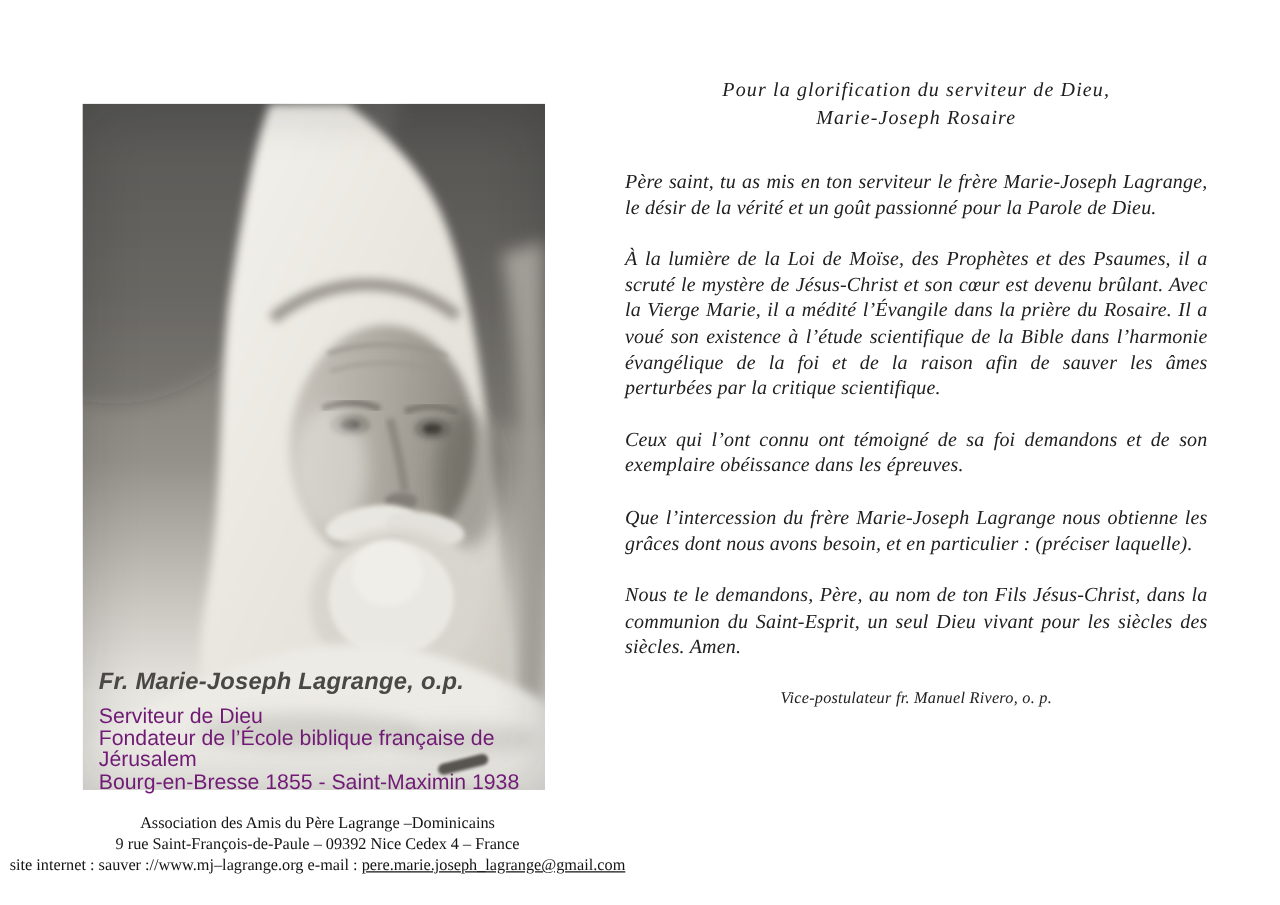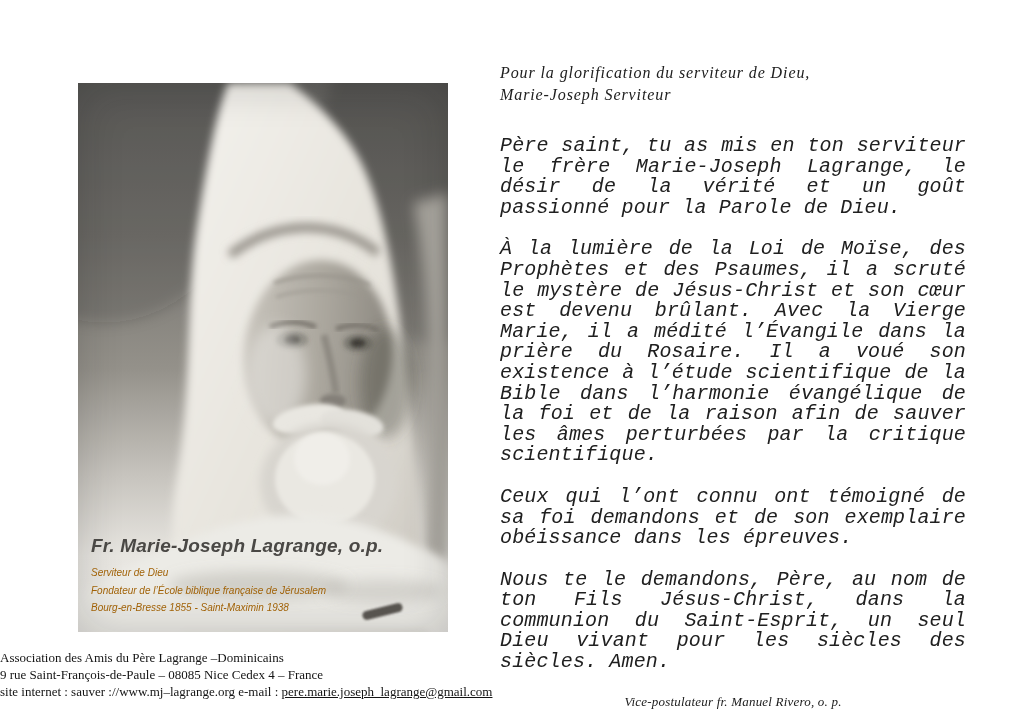--- a/index.html
+++ b/index.html
@@ -3,57 +3,57 @@
 <meta charset="utf-8">
 <style>
   html, body { margin:0; padding:0; background:#ffffff; }
   .page {
     position:relative; width:1024px; height:724px;
     background:#ffffff; overflow:hidden;
     font-family:"Liberation Serif", serif;
   }
 
   
-  .photo { position:absolute; left:78px; top:83px; width:370px; height:549px; }
+  .photo { position:absolute; left:66px; top:83px; width:370px; height:549px; }
   .photo svg { display:block; width:100%; height:100%; }
   .photo-vignette { position:absolute; inset:0; box-shadow: inset 0 0 46px rgba(20,20,18,.20); pointer-events:none; }
 
   .caption {
     position:absolute; left:13px; top:452px; width:348px;
     font-family:"Liberation Sans","DejaVu Sans",sans-serif;
     color:#56544f; text-align:left;
   }
   .caption-title {
     font-size:19px; font-weight:bold; font-style:italic;
     color:#4a4845; letter-spacing:.2px; margin-bottom:7px;
   }
-  .caption-line { font-size:10px; line-height:17.5px; color:#a16207;font-style:italic; }
+  .caption-line { font-size:17px; line-height:17.5px; color:#701a75; }
 
   .smudge {
     position:absolute; left:284px; top:524px; width:41px; height:9px;
     background:#45413c; border-radius:5px;
     transform:rotate(-14deg); filter:blur(1.3px); opacity:.88;
   }
 
   
   .prayer {
     position:absolute; left:500px; top:62px; width:466px;
     color:#202020; font-style:italic;
   }
-  .prayer-title { text-align:left; font-size:16px; line-height:22px; letter-spacing:.9px; margin-bottom:30px; }
+  .prayer-title { text-align:center; font-size:16px; line-height:22px; letter-spacing:.9px; margin-bottom:30px; }
   .prayer p {
-    margin:0 0 21px 0; font-size:20px; line-height:20.6px;
-    text-align:justify; letter-spacing:.15px;font-family:Liberation Mono, monospace;
+    margin:0 0 21px 0; font-size:16px; line-height:20.6px;
+    text-align:justify; letter-spacing:.15px;
   }
   .signature { text-align:center; font-size:13px; margin-top:2px; letter-spacing:.2px; }
 
   
   .footer {
     position:absolute; left:0; top:649px; width:508px;
-    text-align:left; font-size:13px; line-height:17px;
+    text-align:center; font-size:13px; line-height:17px;
     color:#131313; font-style:normal;
   }
   .footer .email { text-decoration:underline; }
 </style>
 </head>
 <body>
 
 <div class="page">
 
   <div class="photo">
@@ -138,28 +138,29 @@
       <div class="caption-line">Fondateur de l’École biblique française de Jérusalem</div>
       <div class="caption-line">Bourg-en-Bresse 1855 - Saint-Maximin 1938</div>
     </div>
 
     <div class="smudge"></div>
   </div>
 
   <div class="prayer">
     <div class="prayer-title">
       <div>Pour la glorification du serviteur de Dieu,</div>
-      <div>Marie-Joseph Serviteur</div>
+      <div>Marie-Joseph Rosaire</div>
     </div>
     <p>Père saint, tu as mis en ton serviteur le frère Marie-Joseph Lagrange, le désir de la vérité et un goût passionné pour la Parole de Dieu.</p>
     <p>À la lumière de la Loi de Moïse, des Prophètes et des Psaumes, il a scruté le mystère de Jésus-Christ et son cœur est devenu brûlant. Avec la Vierge Marie, il a médité l’Évangile dans la prière du Rosaire. Il a voué son existence à l’étude scientifique de la Bible dans l’harmonie évangélique de la foi et de la raison afin de sauver les âmes perturbées par la critique scientifique.</p>
     <p>Ceux qui l’ont connu ont témoigné de sa foi demandons et de son exemplaire obéissance dans les épreuves.</p>
+    <p>Que l’intercession du frère Marie-Joseph Lagrange nous obtienne les grâces dont nous avons besoin, et en particulier : (préciser laquelle).</p>
     <p>Nous te le demandons, Père, au nom de ton Fils Jésus-Christ, dans la communion du Saint-Esprit, un seul Dieu vivant pour les siècles des siècles. Amen.</p>
     <div class="signature">Vice-postulateur fr. Manuel Rivero, o. p.</div>
   </div>
 
   <div class="footer">
     <div>Association des Amis du Père Lagrange –Dominicains</div>
-    <div>9 rue Saint-François-de-Paule – 08085 Nice Cedex 4 – France</div>
+    <div>9 rue Saint-François-de-Paule – 09392 Nice Cedex 4 – France</div>
     <div><span>site internet : sauver ://www.mj–lagrange.org e-mail : </span><span class="email">pere.marie.joseph_lagrange@gmail.com</span></div>
   </div>
 
 </div>
 
 </body></html>

